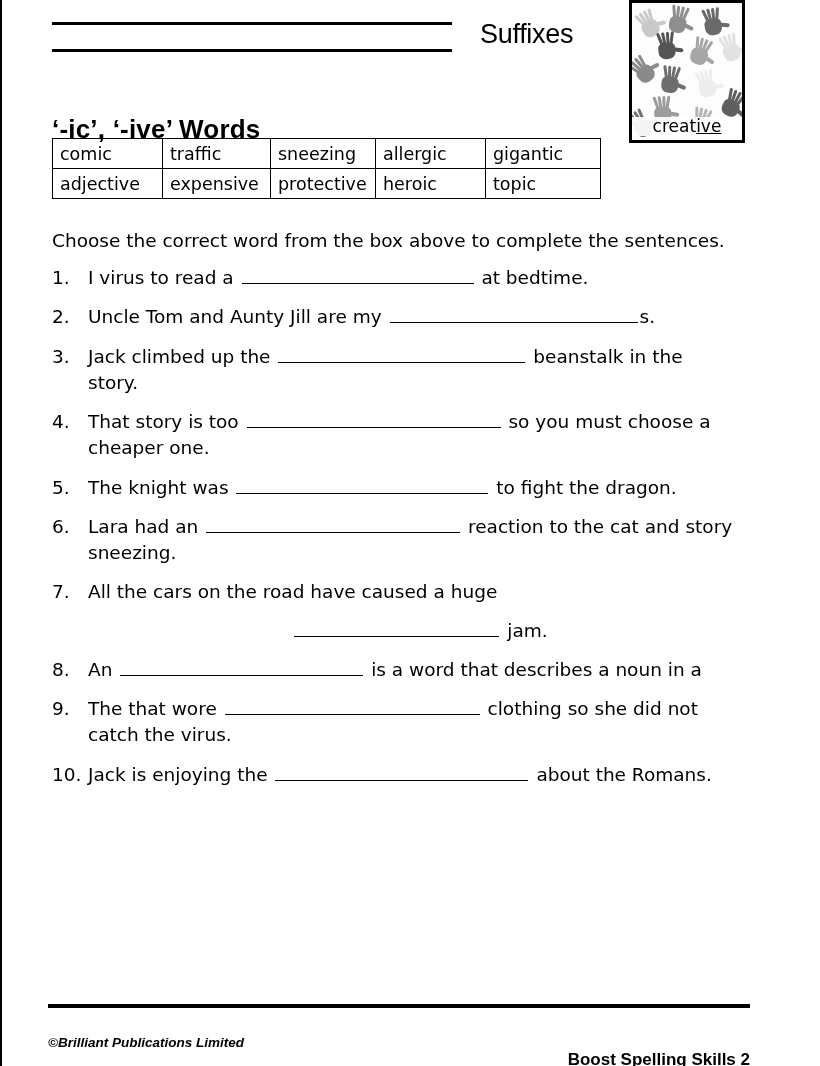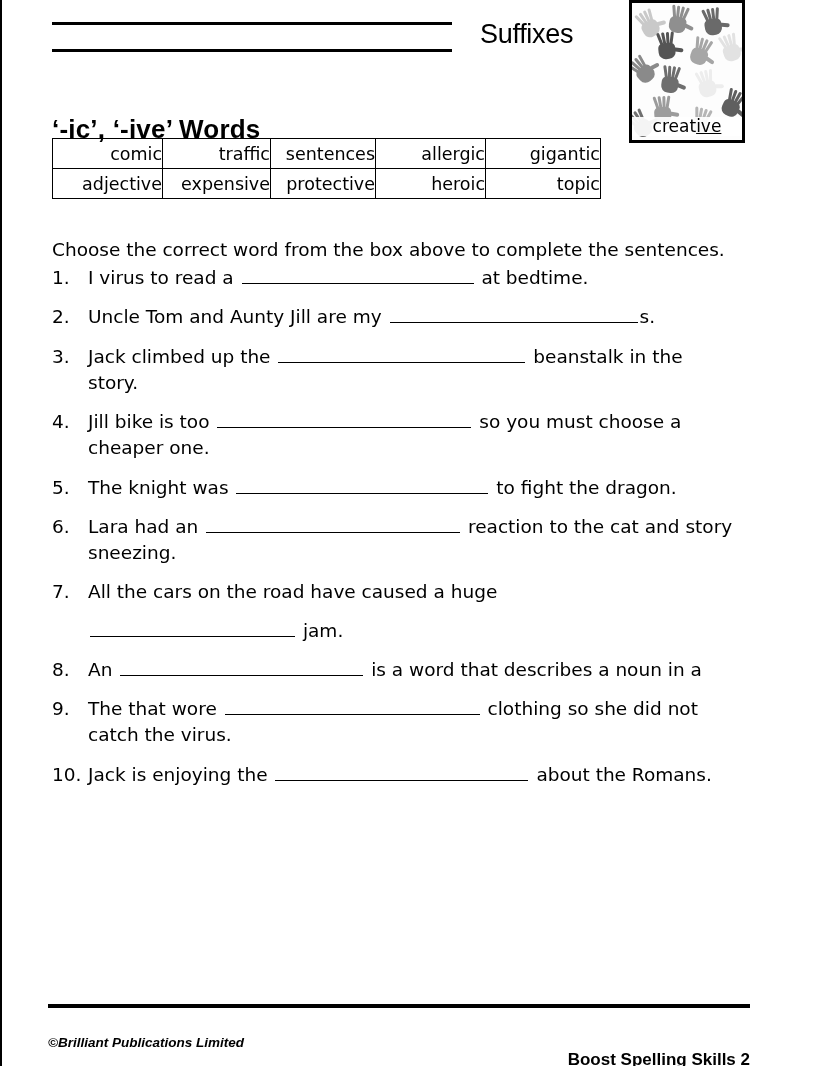--- a/index.html
+++ b/index.html
@@ -131,42 +131,41 @@
   }
 
   
   .word-table {
     position: absolute;
     left: 50px;
     top: 138px;
     width: 548px;
     border-collapse: collapse;
     table-layout: fixed;
-    text-align: right;
   }
   .word-table td {
     border: 1.5px solid #000;
     height: 29px;
     padding: 0 0 0 7px;
     font-size: 17.5px;
     font-family: "DejaVu Sans", sans-serif;
     vertical-align: middle;
     white-space: nowrap;
   }
   .word-table col.c1 { width: 110px; }
   .word-table col.c2 { width: 108px; }
   .word-table col.c3 { width: 105px; }
   .word-table col.c4 { width: 110px; }
   .word-table col.c5 { width: 115px; }
 
   
   .instruction {
     position: absolute;
     left: 50px;
-    top: 239px;
+    top: 230px;
     font-size: 18.5px;
     font-family: "DejaVu Sans", sans-serif;
     white-space: nowrap;
   }
 
   .items {
     position: absolute;
     left: 50px;
     top: 265px;
     width: 700px;
@@ -362,21 +361,21 @@
         <col class="c1">
         <col class="c2">
         <col class="c3">
         <col class="c4">
         <col class="c5">
       </colgroup>
     <tbody>
       <tr>
         <td>comic</td>
         <td>traffic</td>
-        <td>sentences</td>
+        <td>sneezing</td>
         <td>allergic</td>
         <td>gigantic</td>
       </tr>
       <tr>
         <td>adjective</td>
         <td>expensive</td>
         <td>protective</td>
         <td>heroic</td>
         <td>topic</td>
       </tr>
@@ -399,42 +398,42 @@
     </div>
 
     <div class="item">
       <span class="num">3.</span><span>Jack climbed up the</span>
       <span class="blank w3"></span>
       <span>beanstalk in the</span>
       <span class="secondline">story.</span>
     </div>
 
     <div class="item">
-      <span class="num">4.</span><span>Jill bike is too</span>
+      <span class="num">4.</span><span>That story is too</span>
       <span class="blank w4"></span>
       <span>so you must choose a</span>
       <span class="secondline">cheaper one.</span>
     </div>
 
     <div class="item">
       <span class="num">5.</span><span>The knight was</span>
       <span class="blank w5"></span>
       <span>to fight the dragon.</span>
     </div>
 
     <div class="item">
       <span class="num">6.</span><span>Lara had an</span>
       <span class="blank w6"></span>
       <span>reaction to the cat and story</span>
       <span class="secondline">sneezing.</span>
     </div>
 
     <div class="item">
       <span class="num">7.</span><span>All the cars on the road have caused a huge</span>
-      <span class="secondline" style="margin-top:12px;">
+      <span class="secondline" style="margin-top:12px;text-align:center;">
         <span class="blank w7"></span>
         <span>jam.</span>
       </span>
     </div>
 
     <div class="item">
       <span class="num">8.</span><span>An</span>
       <span class="blank w8"></span>
       <span>is a word that describes a noun in a</span>
     </div>

